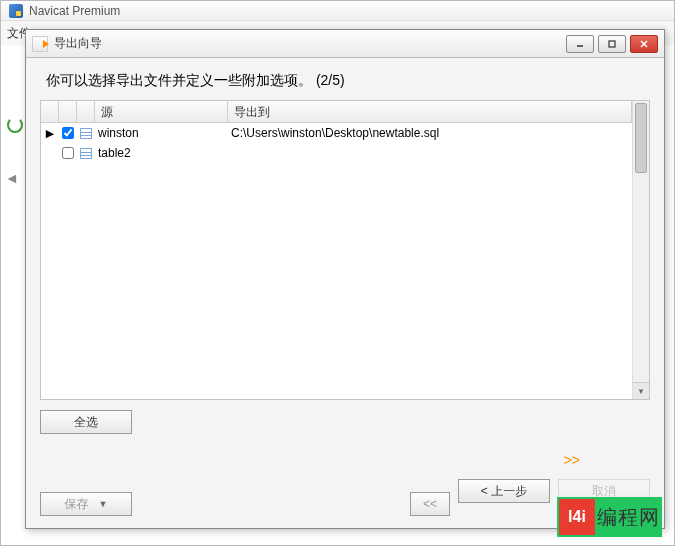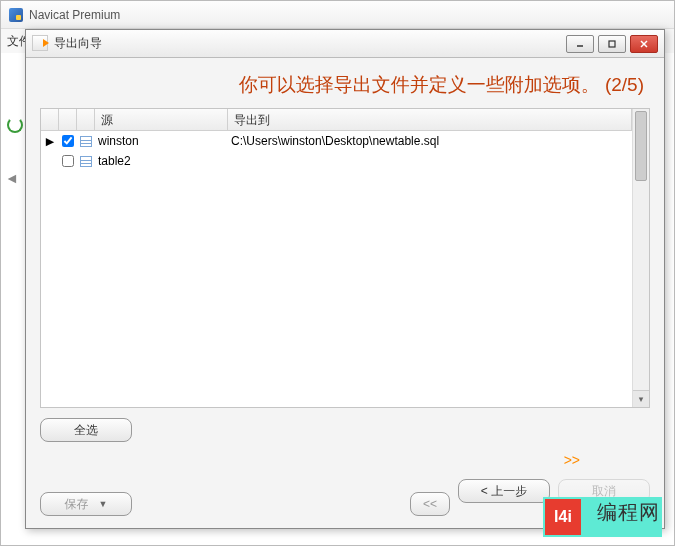--- a/index.html
+++ b/index.html
@@ -1,43 +1,43 @@
 <!DOCTYPE html>
 <html><head>
 <meta charset="utf-8">
 <style>
 * { box-sizing: border-box; margin: 0; padding: 0; font-family: "Microsoft YaHei", "SimSun", Tahoma, Arial, sans-serif; font-size: 12px; }
 body { background: #fff; width: 675px; height: 546px; overflow: hidden; position: relative; }
 
 .outer-window { width: 675px; height: 546px; background: #fff; border: 1px solid #bbb; position: relative; }
-.outer-title { height: 28px; line-height: 28px; padding: 0 8px; background: linear-gradient(#fdfdfd,#f0f0f0); border-bottom: 1px solid #ddd; display:flex; align-items:center; gap:6px;}
+.outer-title { height: 20px; line-height: 28px; padding: 0 8px; background: linear-gradient(#fdfdfd,#f0f0f0); border-bottom: 1px solid #ddd; display:flex; align-items:center; gap:6px;}
 .nav-icon { display:inline-block; width:14px; height:14px; background: linear-gradient(135deg,#4a90e2,#2c5aa0); border-radius:2px; position:relative;}
 .nav-icon::after{content:""; position:absolute; right:2px; bottom:2px; width:5px; height:5px; background:#ffd040; border-radius:1px;}
 .outer-title-text { color:#555; }
 
 .outer-toolbar { height:24px; padding:0 6px; display:flex; align-items:center; gap:6px; background:#f7f7f7;}
 .outer-toolbar span { color:#333; }
 
 .side-fragment { position:absolute; left:4px; top:54px; width:20px; height:100px;}
 .side-fragment .refresh-icon { width:16px; height:16px; border:2px solid #3a9c3a; border-radius:50%; border-top-color:transparent; position:absolute; top:62px; left:2px;}
 .side-arrow { position:absolute; top:115px; left:0; color:#888; font-size:14px;}
 
 .dialog { position:absolute; left:24px; top:28px; width:640px; height:500px; background:#f4f4f4; border:1px solid #888; box-shadow:2px 2px 8px rgba(0,0,0,0.25);}
 
 .dlg-titlebar { height:28px; background:linear-gradient(#fdfdfd,#eaeaea); border-bottom:1px solid #bbb; display:flex; align-items:center; padding:0 6px; justify-content:space-between;}
-.dlg-title-left { display:flex; gap:6px;}
+.dlg-title-left { display:flex; align-items:center; gap:6px;}
 .export-icon { width:16px; height:16px; background:linear-gradient(#fff,#e8e8e8); border:1px solid #ccc; position:relative;}
 .export-icon::after { content:""; position:absolute; right:-2px; top:3px; width:0; height:0; border-top:4px solid transparent; border-bottom:4px solid transparent; border-left:6px solid #ff8c00;}
 .dlg-title-text { color:#333; }
 .win-controls { display:flex; gap:4px;}
 .win-btn { width:28px; height:18px; border:1px solid #888; background:linear-gradient(#fdfdfd,#e0e0e0); display:flex; align-items:center; justify-content:center; font-size:10px; color:#333; border-radius:2px;}
 .win-btn.close { background:linear-gradient(#e76a5e,#cc3a2c); color:#fff; border-color:#a82c20;}
 .win-btn svg { width:10px; height:10px; }
 
-.dlg-heading { padding:14px 20px 10px 20px; color:#c2410c; font-size:19px;text-align:right;}
+.dlg-heading { padding:14px 20px 10px 20px; color:#000000; font-size:14px;}
 
 .dlg-content { margin:0 14px; background:#fff; border:1px solid #c5c5c5; height:300px; position:relative; display:flex;}
 .grid-wrap { flex:1; overflow:hidden; position:relative;}
 .grid-header { display:flex; height:22px; background:linear-gradient(#fbfbfb,#ececec); border-bottom:1px solid #d0d0d0;}
 .gh-cell { border-right:1px solid #d0d0d0; padding:3px 6px; color:#333;}
 .gh-sel { width:18px;}
 .gh-chk { width:18px;}
 .gh-ico { width:18px;}
 .gh-src { width:133px;}
 .gh-dst { flex:1;}
@@ -51,30 +51,30 @@
 .gb-dst { flex:1;}
 .table-icon { width:13px; height:11px; border:1px solid #7da7d8; background:#fff; position:relative;}
 .table-icon::before{content:""; position:absolute; left:0; right:0; top:3px; height:1px; background:#7da7d8;}
 .table-icon::after{content:""; position:absolute; left:0; right:0; top:6px; height:1px; background:#7da7d8;}
 input.chk { width:12px; height:12px; }
 .vscroll { width:17px; background:#f0f0f0; border-left:1px solid #ddd; position:relative;}
 .vscroll .thumb { position:absolute; left:2px; right:2px; top:2px; height:70px; background:#cdcdcd; border:1px solid #aaa; border-radius:2px;}
 .vscroll .arrow-down { position:absolute; left:0; right:0; bottom:0; height:17px; background:#e8e8e8; border-top:1px solid #ccc; display:flex; align-items:center; justify-content:center; color:#666; font-size:9px;}
 
 .mid-buttons { display:flex; justify-content:space-between; padding:10px 14px 0 14px;}
-.btn { min-width:92px; height:24px; padding:0 14px; background:linear-gradient(#fdfdfd,#e7e7e7); border:1px solid #9a9a9a; border-radius:8px; color:#333; display:inline-flex; align-items:center; justify-content:center; gap:4px; cursor:default;}
+.btn { min-width:92px; height:24px; padding:0 14px; background:linear-gradient(#fdfdfd,#e7e7e7); border:1px solid #9a9a9a; border-radius:0; color:#333; display:inline-flex; align-items:center; justify-content:center; gap:4px; cursor:default;}
 .btn.disabled { color:#9a9a9a;margin-top:26px; }
 .btn.primary { border-color:#3b8ed0; box-shadow:0 0 0 1px rgba(59,142,208,0.4) inset;}
 .btn.small { min-width:40px; padding:0 8px;}
 
 .bottom-bar { position:absolute; left:14px; right:14px; bottom:12px; display:flex; justify-content:space-between; align-items:center;}
 .bottom-right { display:flex; gap:8px; align-items:center;}
 .dropdown-caret { font-size:9px; color:#666; margin-left:6px;}
 
-.logo-badge { position:absolute; right:12px; bottom:8px; display:flex; align-items:flex-start; gap:16px; background:#5eead4; padding:2px;}
+.logo-badge { position:absolute; right:12px; bottom:8px; display:flex; align-items:center; gap:2px; background:#22c55e; padding:2px;}
 .logo-sq { width:36px; height:36px; background:#e73c2f; display:flex; align-items:center; justify-content:center; color:#fff; font-weight:bold; font-size:16px; font-family:Arial;}
 .logo-text { font-size:20px; color:#333; font-weight:500; letter-spacing:1px;}
 
 .cutoff-cancel { position:absolute; right:14px; bottom:48px; }
 .cutoff-orange { position:absolute; right:70px; bottom:48px; color:#ff8c00; font-size:14px;}
 
 </style>
 </head>
 <body>
 

